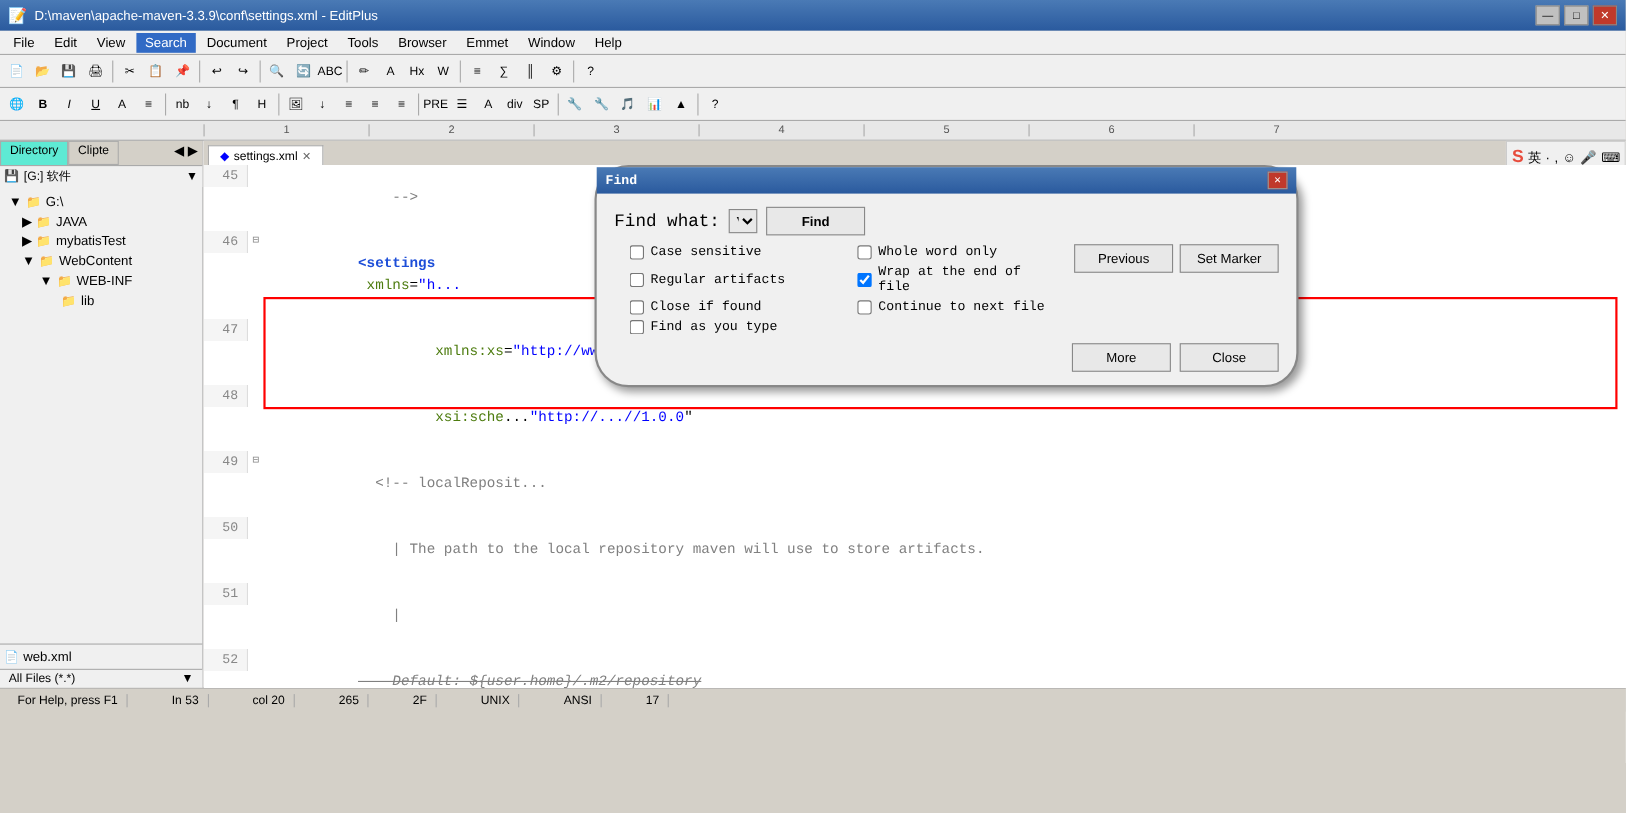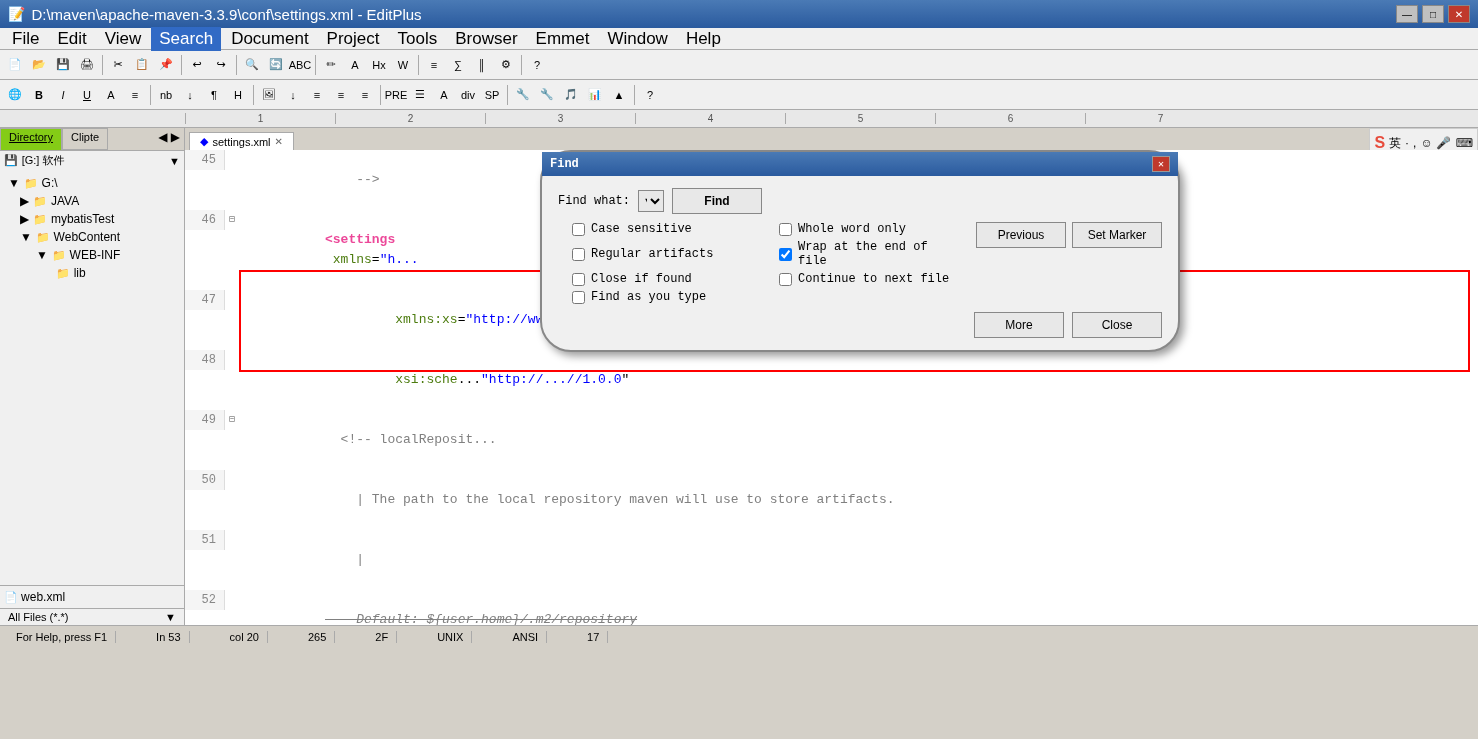--- a/index.html
+++ b/index.html
@@ -8,21 +8,21 @@
     
     .titlebar {
       background: linear-gradient(to bottom, #4a7ab5, #2a5a9e);
       color: white;
       height: 28px;
       display: flex;
       align-items: center;
       padding: 0 8px;
       font-size: 12px;
     }
-    .titlebar-title { flex: 1; font-size: 15px; }
+    .titlebar-title { flex: 1; font-size: 12px; }
     .titlebar-controls { display: flex; gap: 4px; }
     .titlebar-btn {
       width: 22px; height: 18px;
       background: #c0c0c0;
       border: 1px solid #888;
       color: black;
       font-size: 10px;
       display: flex; align-items: center; justify-content: center;
       cursor: pointer;
     }
@@ -33,21 +33,21 @@
       height: 22px;
       display: flex;
       align-items: center;
       border-bottom: 1px solid #aaa;
       padding: 0 4px;
       gap: 2px;
     }
     .menu-item {
       padding: 2px 8px;
       cursor: pointer;
-      font-size: 17px;
+      font-size: 12px;
     }
 
     
     .toolbar {
       background: #f0f0f0;
       height: 30px;
       border-bottom: 1px solid #aaa;
       display: flex;
       align-items: center;
       padding: 0 4px;
@@ -109,21 +109,21 @@
       background: #d4d0c8;
       height: 22px;
     }
     .sidebar-tab {
       padding: 2px 8px;
       font-size: 11px;
       border: 1px solid #aaa;
       background: #d4d0c8;
       cursor: pointer;
     }
-    .sidebar-tab.active { background: #84cc16; border-bottom: none; text-decoration: underline; }
+    .sidebar-tab.active { background: #5eead4; border-bottom: none; }
     .sidebar-arrow { margin-left: auto; padding: 2px 4px; cursor: pointer; }
 
     .tree-area { flex: 1; overflow: auto; padding: 4px; }
     .tree-item { padding: 2px 4px; font-size: 12px; cursor: pointer; display: flex; align-items: center; gap: 4px; }
     .folder-icon { color: #f5c518; font-size: 11px; }
     .file-icon { color: #4a7ab5; font-size: 11px; }
 
     .sidebar-drive {
       background: #f0f0f0;
       border-top: 1px solid #aaa;
@@ -204,21 +204,21 @@
       text-align: center;
       font-size: 10px;
       line-height: 20px;
     }
     .line-content {
       padding-left: 8px;
       line-height: 20px;
     }
 
     
-    .tag { color: #ec4899; font-weight: bold; }
+    .tag { color: #1d4ed8; font-weight: bold; }
     .attr { color: #4d7c0f; text-align: right; }
     .str { color: blue; }
     .comment { color: gray; }
 
     
     .red-border-box {
       position: absolute;
       border: 2px solid red;
       pointer-events: none;
     }
@@ -270,21 +270,21 @@
     }
     .dialog-body {
       padding: 12px 16px;
     }
     .dialog-row {
       display: flex;
       align-items: center;
       margin-bottom: 8px;
       gap: 8px;
     }
-    .dialog-label { font-size: 12px; white-space: nowrap; }
+    .dialog-label { font-size: 16px; white-space: nowrap; }
     .dialog-input {
       flex: 1;
       height: 22px;
       border: 1px solid #888;
       padding: 0 4px;
       font-size: 12px;
       background: white;
     }
     .dialog-btn {
       width: 90px;

